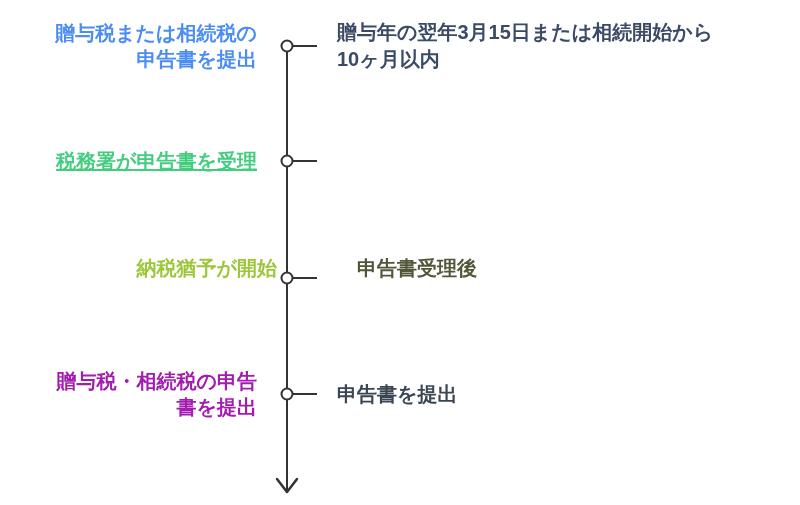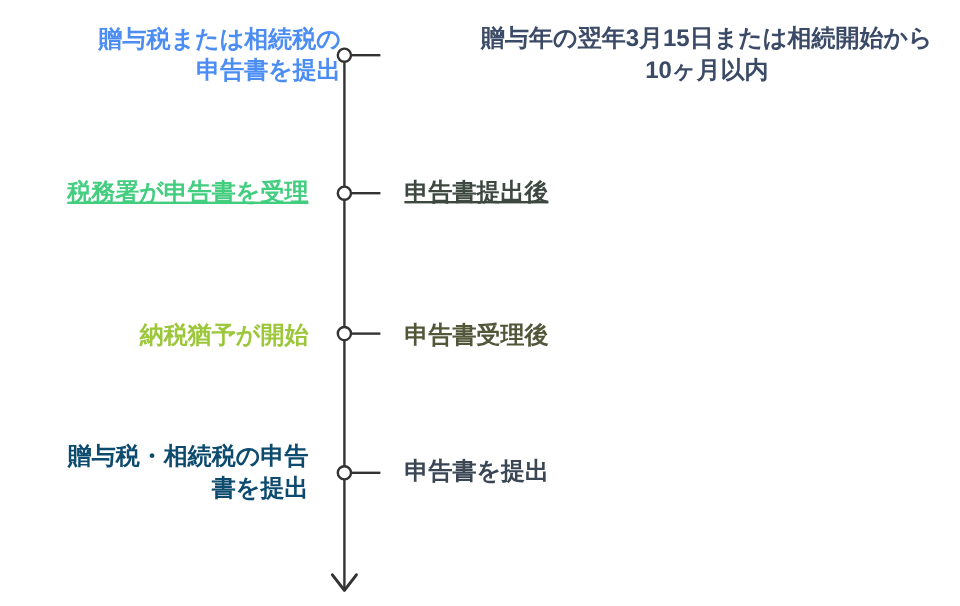--- a/index.html
+++ b/index.html
@@ -37,23 +37,23 @@
     position: absolute;
     left: 337px;
     width: 450px;
     text-align: left;
     transform: translateY(-50%);
     font-size: 20px;
     font-weight: 700;
     line-height: 27px;
     white-space: pre-line;
   }
-  .row-1 { top: 46px; padding-left: 27px; }
+  .row-1 { top: 46px; }
   .row-2 { top: 161px; text-decoration: underline; }
-  .row-3 { top: 280px; }
+  .row-3 { top: 268px; margin-left: 20px; }
   .row-4 { top: 394px; }
 </style>
 </head>
 <body>
 
 <div class="canvas">
 
   <svg class="axis-svg" viewBox="0 0 800 505" fill="none" xmlns="http://www.w3.org/2000/svg">
 
     <line x1="287" y1="46" x2="287" y2="490" stroke="#333333" stroke-width="2"></line>
@@ -66,26 +66,25 @@
     <line x1="292" y1="394" x2="317" y2="394" stroke="#333333" stroke-width="2"></line>
 
     <circle cx="287" cy="46" r="5.5" fill="#ffffff" stroke="#333333" stroke-width="2"></circle>
     <circle cx="287" cy="161" r="5.5" fill="#ffffff" stroke="#333333" stroke-width="2"></circle>
     <circle cx="287" cy="278" r="5.5" fill="#ffffff" stroke="#333333" stroke-width="2"></circle>
     <circle cx="287" cy="394" r="5.5" fill="#ffffff" stroke="#333333" stroke-width="2"></circle>
   </svg>
 
   <div class="step-label row-1" style="color: rgb(75, 141, 243);">贈与税または相続税の
 申告書を提出</div>
-  <div class="step-detail row-1" style="color: rgb(59, 74, 102); text-align: center;">贈与年の翌年3月15日または相続開始から
+  <div class="step-detail row-1" style="color: rgb(59, 74, 102);">贈与年の翌年3月15日または相続開始から
 10ヶ月以内</div>
 
   <div class="step-label row-2" style="color: rgb(66, 205, 127);">税務署が申告書を受理</div>
-  <div class="step-detail row-2" style="color: rgb(60, 72, 64);">申告書提出後</div>
 
   <div class="step-label row-3" style="color: rgb(157, 199, 59);">納税猶予が開始</div>
   <div class="step-detail row-3" style="color: rgb(83, 87, 58);">申告書受理後</div>
 
-  <div class="step-label row-4" style="color: #0c4a6e;">贈与税・相続税の申告
+  <div class="step-label row-4" style="color: #a21caf;">贈与税・相続税の申告
 書を提出</div>
   <div class="step-detail row-4" style="color: rgb(58, 70, 83);">申告書を提出</div>
 
 </div>
 
 </body></html>

